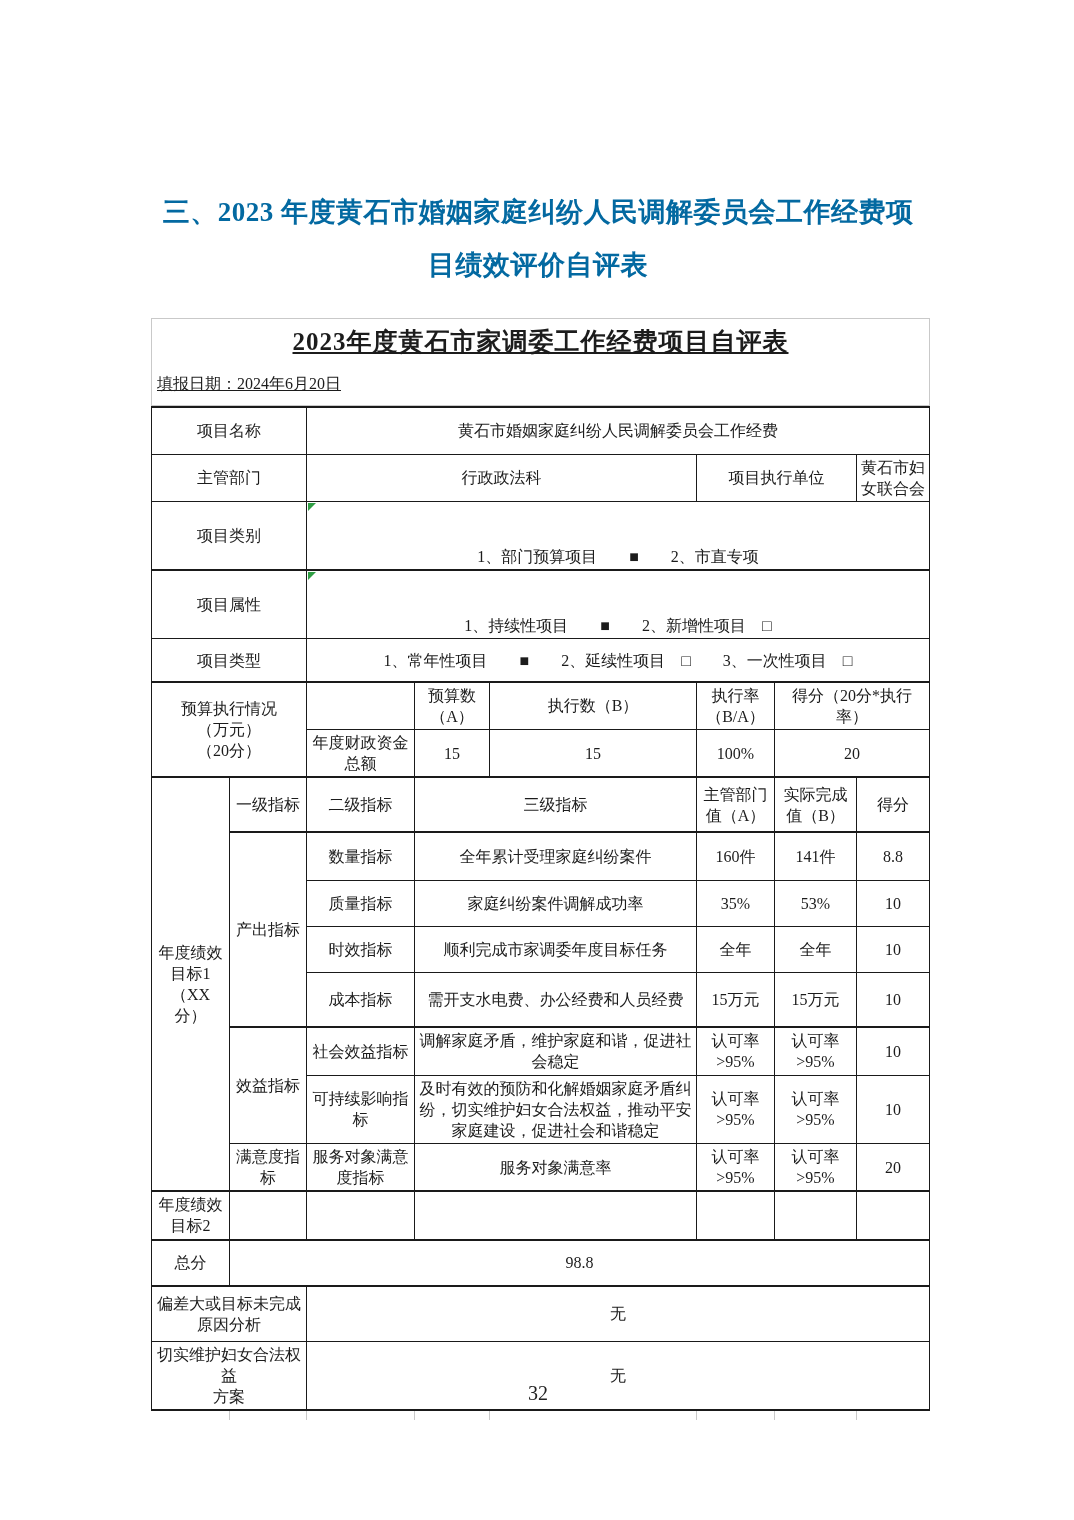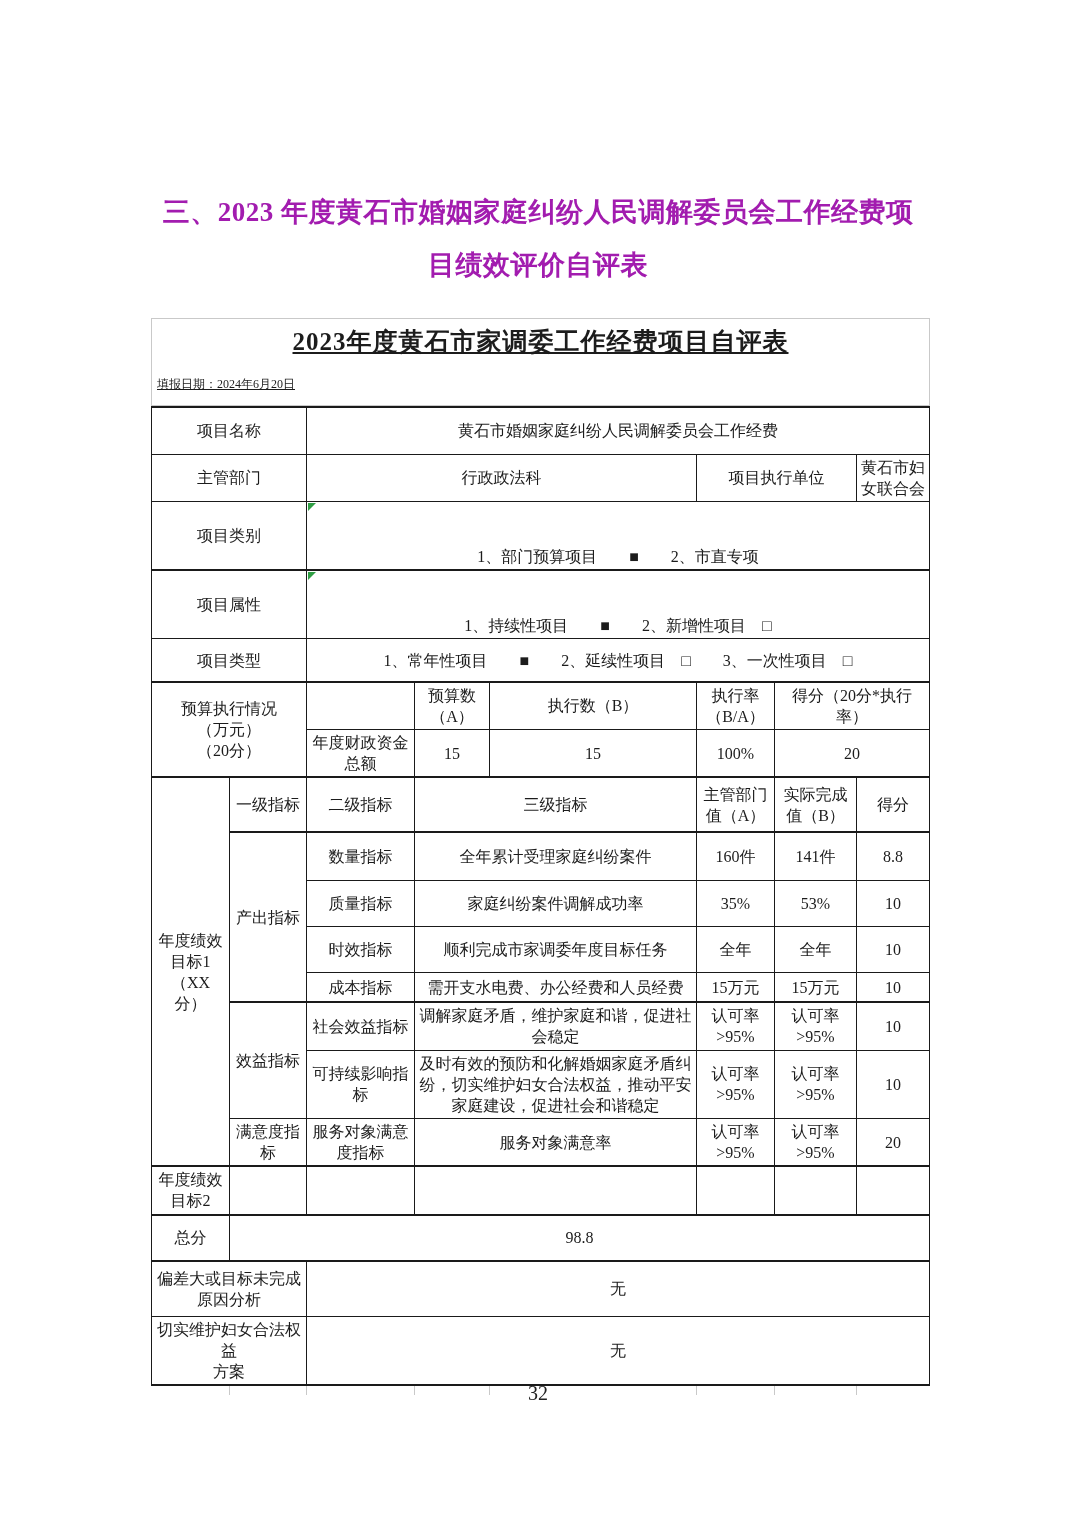--- a/index.html
+++ b/index.html
@@ -4,31 +4,31 @@
 <style>
   html,body { margin:0; padding:0; }
   body {
     width:1074px; height:1520px; background:#ffffff; position:relative;
     font-family:"Liberation Serif","DejaVu Serif",serif; color:#1c1c1c;
     overflow:hidden;
   }
   .heading {
     position:absolute; left:146px; top:186px; width:784px;
     text-align:center; font-weight:bold; font-size:27px; line-height:53px;
-    white-space:pre-line; color:#a21caf; letter-spacing:0.5px;
+    white-space:pre-line; color:#0369a1; letter-spacing:0.5px;
   }
   .sheet { position:absolute; left:151px; top:318px; width:780px; }
   table { border-collapse:collapse; table-layout:fixed; width:778px; }
 
   
   .top-table { border:1px solid #c9c9c9;text-decoration:underline; }
   .top-table td { border:0; vertical-align:middle; }
   .title-cell { text-align:center; font-weight:bold; font-size:25px; border-bottom:1px solid #c9c9c9; letter-spacing:1px; }
   .unit-cell  { font-size:16px; padding:2px 0 2px 5px; border-bottom:1px solid #c9c9c9; position:relative; }
-  .date-cell  { font-size:12px; padding:2px 0 2px 5px; }
+  .date-cell  { font-size:16px; padding:2px 0 2px 5px; }
   .gray-v { border-left:1px solid #c9c9c9; }
 
   
   .main-table { border-top:2px solid #1a1a1a; }
   .main-table td {
     border:1px solid #1a1a1a; font-size:16px; text-align:center;
     vertical-align:middle; padding:2px 4px; line-height:1.32;
     white-space:pre-line; overflow:hidden;
   }
   tr.tt > td { border-top-width:2px; }
@@ -180,21 +180,21 @@
       <td>53%</td>
       <td>10</td>
     </tr>
     <tr style="height:46px">
       <td>时效指标</td>
       <td colspan="2" class="al">顺利完成市家调委年度目标任务</td>
       <td>全年</td>
       <td>全年</td>
       <td>10</td>
     </tr>
-    <tr style="height:30px">
+    <tr style="height:55px">
       <td>成本指标</td>
       <td colspan="2" class="al">需开支水电费、办公经费和人员经费</td>
       <td>15万元</td>
       <td>15万元</td>
       <td>10</td>
     </tr>
 
     <tr class="tt" style="height:46px">
       <td rowspan="2">效益指标</td>
       <td>社会效益指标</td>

